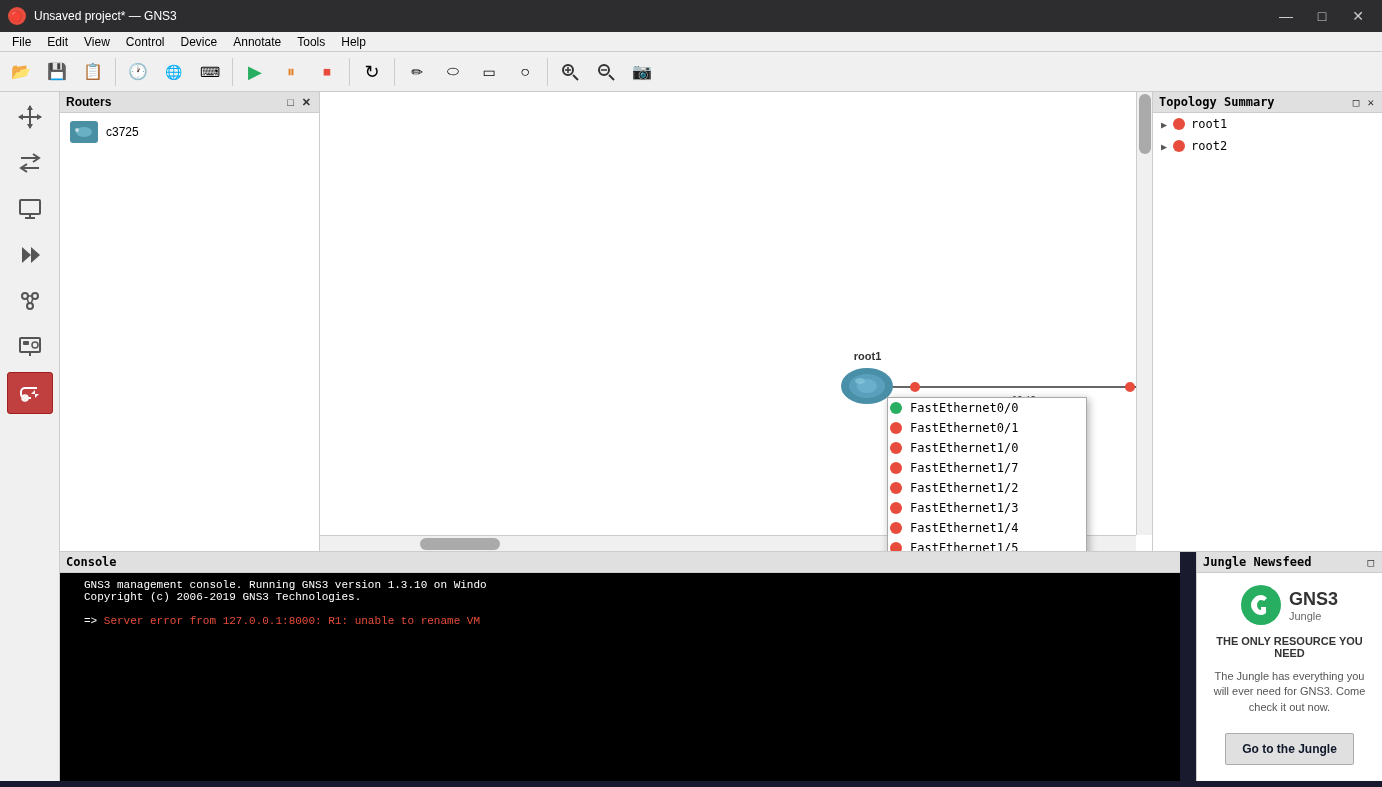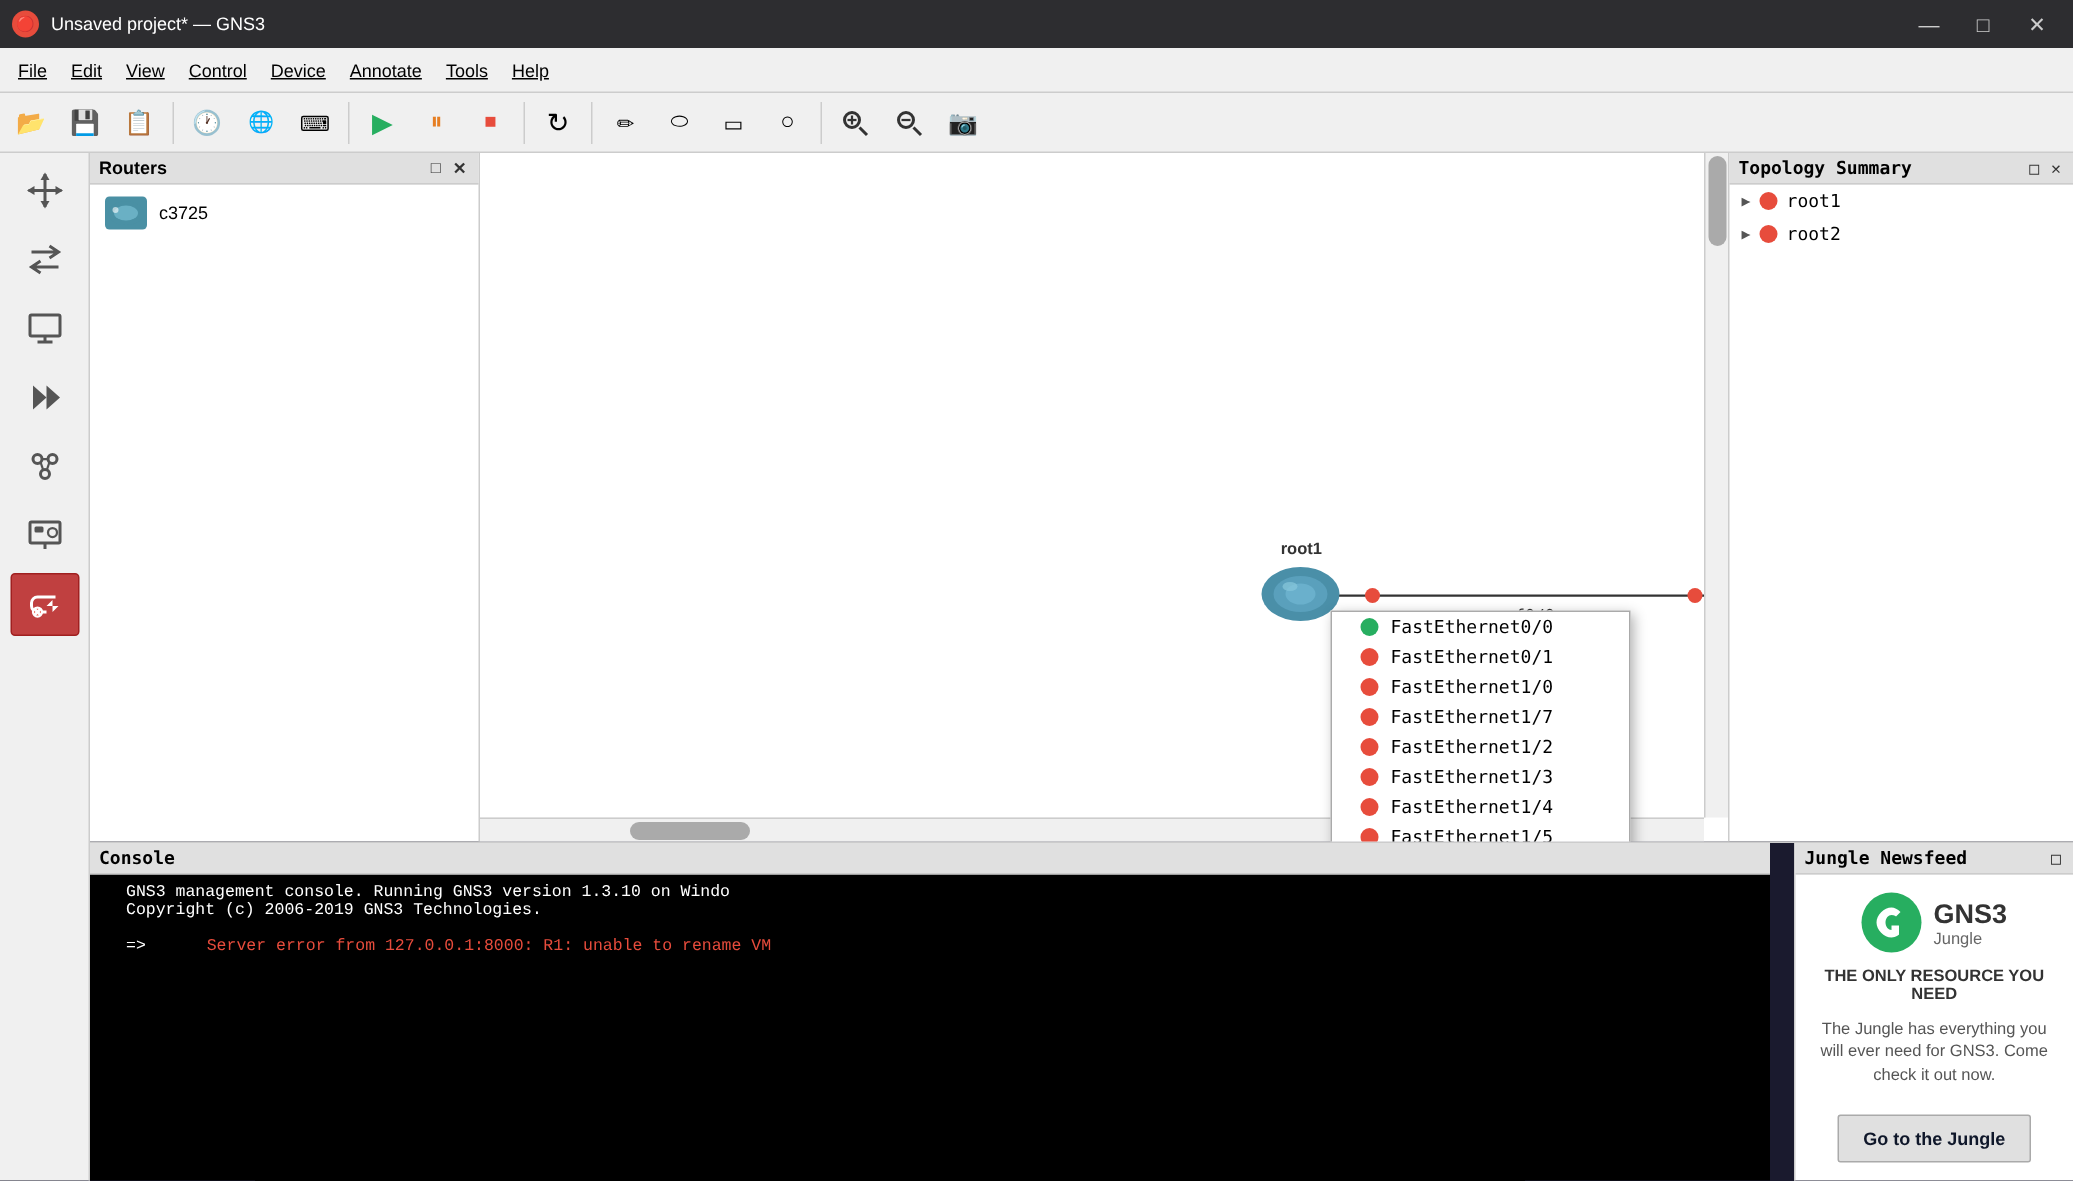--- a/index.html
+++ b/index.html
@@ -6,21 +6,21 @@
     body { font-family: 'Segoe UI', Tahoma, Geneva, Verdana, sans-serif; font-size: 12px; background: #1a1a2e; overflow: hidden; width: 1382px; height: 787px; }
     
     
     #titlebar { background: #2d2d30; color: #fff; height: 32px; display: flex; align-items: center; justify-content: space-between; padding: 0 8px; user-select: none; }
     #titlebar-left { display: flex; align-items: center; gap: 8px; }
     #titlebar-icon { width: 18px; height: 18px; background: #e74c3c; border-radius: 50%; display: flex; align-items: center; justify-content: center; font-size: 10px; }
     #titlebar-controls { display: flex; gap: 4px; }
     .title-btn { width: 32px; height: 28px; display: flex; align-items: center; justify-content: center; cursor: pointer; color: #ccc; font-size: 14px; }
 
     
-    #menubar { background: #f0f0f0; height: 30px; display: flex; align-items: center; padding: 0 4px; border-bottom: 1px solid #ccc; text-decoration: underline; }
+    #menubar { background: #f0f0f0; height: 20px; display: flex; align-items: center; padding: 0 4px; border-bottom: 1px solid #ccc; }
     .menu-item { padding: 2px 8px; cursor: pointer; font-size: 12px; color: #000; }
 
     
     #toolbar { background: #f0f0f0; height: 40px; display: flex; align-items: center; padding: 2px 4px; border-bottom: 1px solid #ccc; gap: 2px; }
     .tb-btn { width: 34px; height: 34px; display: flex; align-items: center; justify-content: center; cursor: pointer; border: 1px solid transparent; border-radius: 2px; }
     .tb-sep { width: 1px; height: 28px; background: #ccc; margin: 0 3px; }
     .tb-icon { font-size: 16px; }
 
     
     #main-layout { display: flex; height: calc(787px - 32px - 26px - 40px); justify-content: center; }
@@ -55,40 +55,40 @@
     
     .canvas-node { position: absolute; display: flex; flex-direction: column; align-items: center; cursor: pointer; }
     .node-label { font-size: 11px; color: #333; margin-bottom: 2px; font-weight: bold; }
     .node-img { position: relative; }
 
     
     #canvas-svg { position: absolute; top: 0; left: 0; width: 100%; height: 100%; pointer-events: none; }
 
     
     #interface-dropdown { position: absolute; top: 305px; left: 567px; background: white; border: 1px solid #aaa; box-shadow: 2px 2px 8px rgba(0,0,0,0.3); z-index: 100; min-width: 200px; }
-    .iface-item { display: flex; align-items: center; padding: 3px 19px; gap: 8px; cursor: pointer; font-size: 12px; font-family: monospace; }
+    .iface-item { display: flex; align-items: center; padding: 3px 2px; gap: 8px; cursor: pointer; font-size: 12px; font-family: monospace; }
     .iface-dot-green { width: 12px; height: 12px; background: #27ae60; border-radius: 50%; flex-shrink: 0; }
     .iface-dot-red { width: 12px; height: 12px; background: #e74c3c; border-radius: 50%; flex-shrink: 0; }
 
     
     #topology-panel { width: 230px; background: #fff; border-left: 1px solid #ccc; display: flex; flex-direction: column; }
     #topology-header { background: #e0e0e0; padding: 3px 6px; display: flex; justify-content: space-between; align-items: center; border-bottom: 1px solid #ccc; font-size: 12px; font-weight: bold; font-family: monospace; }
     .topo-item { display: flex; align-items: center; gap: 6px; padding: 4px 8px; cursor: pointer; font-size: 12px; font-family: monospace; }
     .topo-expand { font-size: 10px; color: #555; }
     .topo-dot { width: 12px; height: 12px; background: #e74c3c; border-radius: 50%; }
 
     
     #bottom-area { height: 230px; display: flex; border-top: 1px solid #ccc; }
 
     
     #console-panel { flex: 1; background: #000; display: flex; flex-direction: column; }
     #console-header { background: #e0e0e0; padding: 3px 6px; border-bottom: 1px solid #ccc; font-size: 12px; font-weight: bold; font-family: monospace; color: #000; }
     #console-body { flex: 1; padding: 6px 24px; font-family: 'Courier New', monospace; font-size: 11px; overflow: hidden; }
     .console-normal { color: #fff; }
-    .console-error { color: #e74c3c; margin-left: 34px; }
+    .console-error { color: #e74c3c; }
 
     
     #jungle-panel { width: 186px; background: #fff; border-left: 1px solid #ccc; display: flex; flex-direction: column; margin-left: 16px; }
     #jungle-header { background: #e0e0e0; padding: 3px 6px; display: flex; justify-content: space-between; align-items: center; border-bottom: 1px solid #ccc; font-size: 12px; font-weight: bold; font-family: monospace; }
     #jungle-body { flex: 1; padding: 12px; display: flex; flex-direction: column; align-items: center; gap: 10px; }
     #gns3-jungle-logo { display: flex; align-items: center; gap: 8px; }
     .gns3-logo-circle { width: 40px; height: 40px; background: #27ae60; border-radius: 50%; display: flex; align-items: center; justify-content: center; font-size: 18px; color: white; font-weight: bold; }
     .gns3-logo-text { display: flex; flex-direction: column; }
     .gns3-logo-main { font-size: 18px; font-weight: bold; color: #333; }
     .gns3-logo-sub { font-size: 11px; color: #666; }

